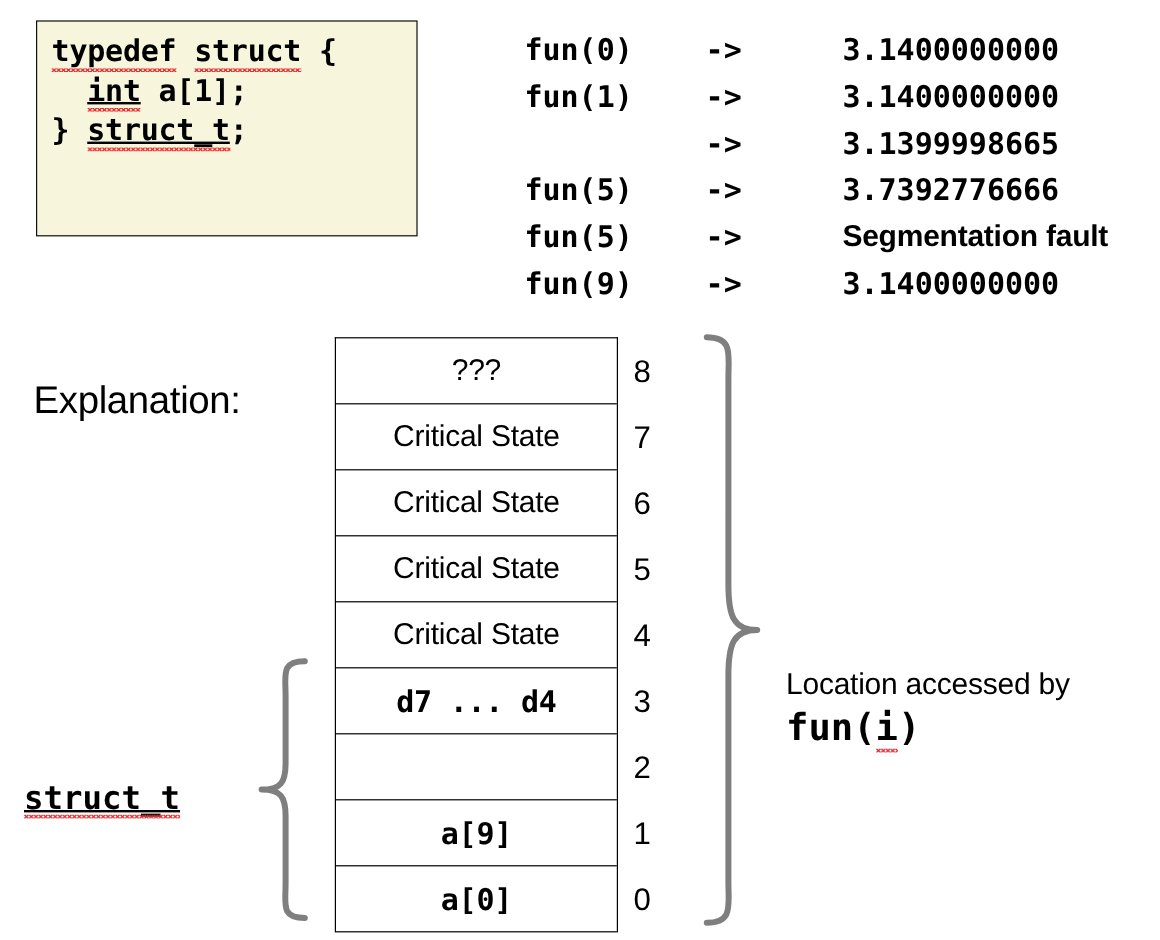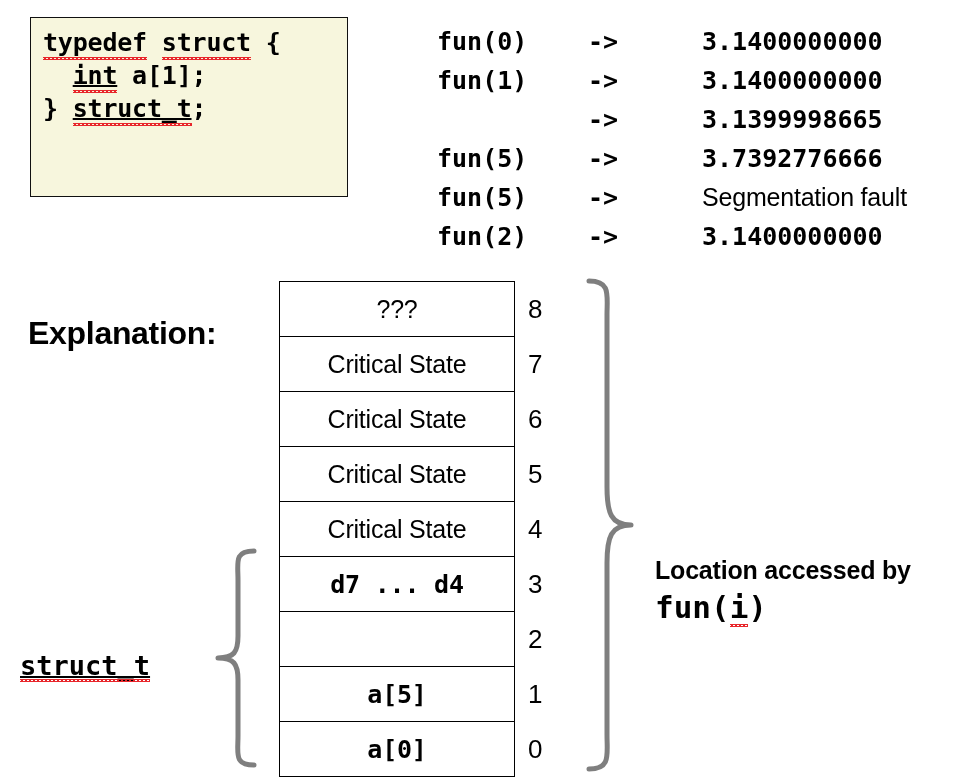--- a/index.html
+++ b/index.html
@@ -78,32 +78,32 @@
     font-weight: bold;
     font-size: 25px;
     line-height: 39px;
     white-space: pre;
   }
   .fun-call  { left: 0px; }
   .fun-arrow { left: 151px; }
   .fun-value { left: 265px; }
   .fun-value.sans {
     font-family: "Liberation Sans", sans-serif;
-    font-weight: normal;
+    font-weight: bold;
     font-size: 25px;
     letter-spacing: -0.2px;
   }
 
   
   #explanation-label {
     position: absolute;
     left: 28px;
     top: 315px;
     font-size: 32px;
-    font-weight: bold;
+    font-weight: normal;
     letter-spacing: -0.3px;
   }
 
   
   #structt-label {
     position: absolute;
     left: 20px;
     top: 650px;
     font-family: "DejaVu Sans Mono", "Liberation Mono", monospace;
     font-weight: bold;
@@ -165,21 +165,21 @@
 
   
   #location-note {
     position: absolute;
     left: 655px;
     top: 552px;
     width: 310px;
   }
   #location-note-line1 {
     font-size: 25px;
-    font-weight: bold;
+    font-weight: normal;
     letter-spacing: -0.2px;
     line-height: 37px;
   }
   #location-note-line2 {
     font-family: "DejaVu Sans Mono", "Liberation Mono", monospace;
     font-weight: bold;
     font-size: 31px;
     line-height: 37px;
   }
 </style>
@@ -209,21 +209,21 @@
       <span class="fun-call">fun(5)</span>
       <span class="fun-arrow">-&gt;</span>
       <span class="fun-value">3.7392776666</span>
     </div>
     <div class="fun-row">
       <span class="fun-call">fun(5)</span>
       <span class="fun-arrow">-&gt;</span>
       <span class="fun-value sans">Segmentation fault</span>
     </div>
     <div class="fun-row">
-      <span class="fun-call">fun(2)</span>
+      <span class="fun-call">fun(9)</span>
       <span class="fun-arrow">-&gt;</span>
       <span class="fun-value">3.1400000000</span>
     </div>
   </div>
 
 <div id="explanation-label">Explanation:</div>
 
 <div id="structt-label">
   <span class="sq ul">struct_t</span>
 </div>
@@ -250,21 +250,21 @@
       <span class="mem-index">4</span>
     </div>
     <div class="mem-row">
       <span class="mem-cell mono">d7 ... d4</span>
       <span class="mem-index">3</span>
     </div>
     <div class="mem-row">
       <span class="mem-index">2</span>
     </div>
     <div class="mem-row">
-      <span class="mem-cell mono">a[5]</span>
+      <span class="mem-cell mono">a[9]</span>
       <span class="mem-index">1</span>
     </div>
     <div class="mem-row">
       <span class="mem-cell mono">a[0]</span>
       <span class="mem-index">0</span>
     </div>
   </div>
 
 <svg id="brace-right" viewBox="0 0 52 505" preserveAspectRatio="none" aria-hidden="true">
   <path d="M 4 6 C 26 6, 22 20, 22 40 L 22 212 C 22 238, 26 250, 46 250

